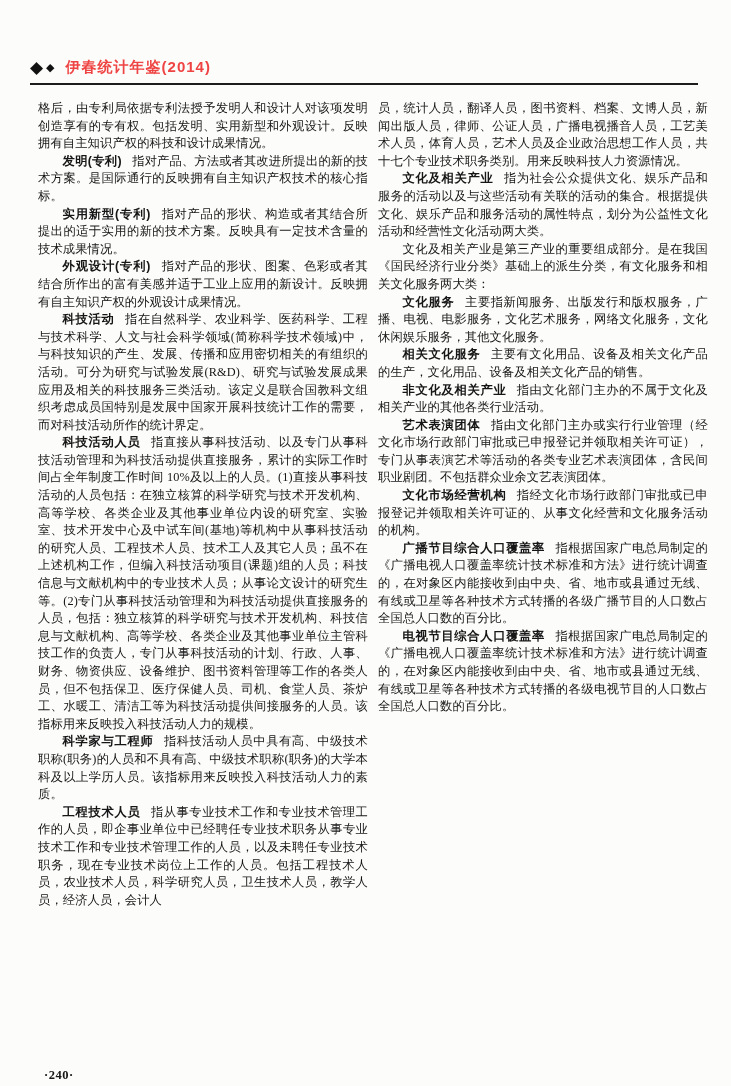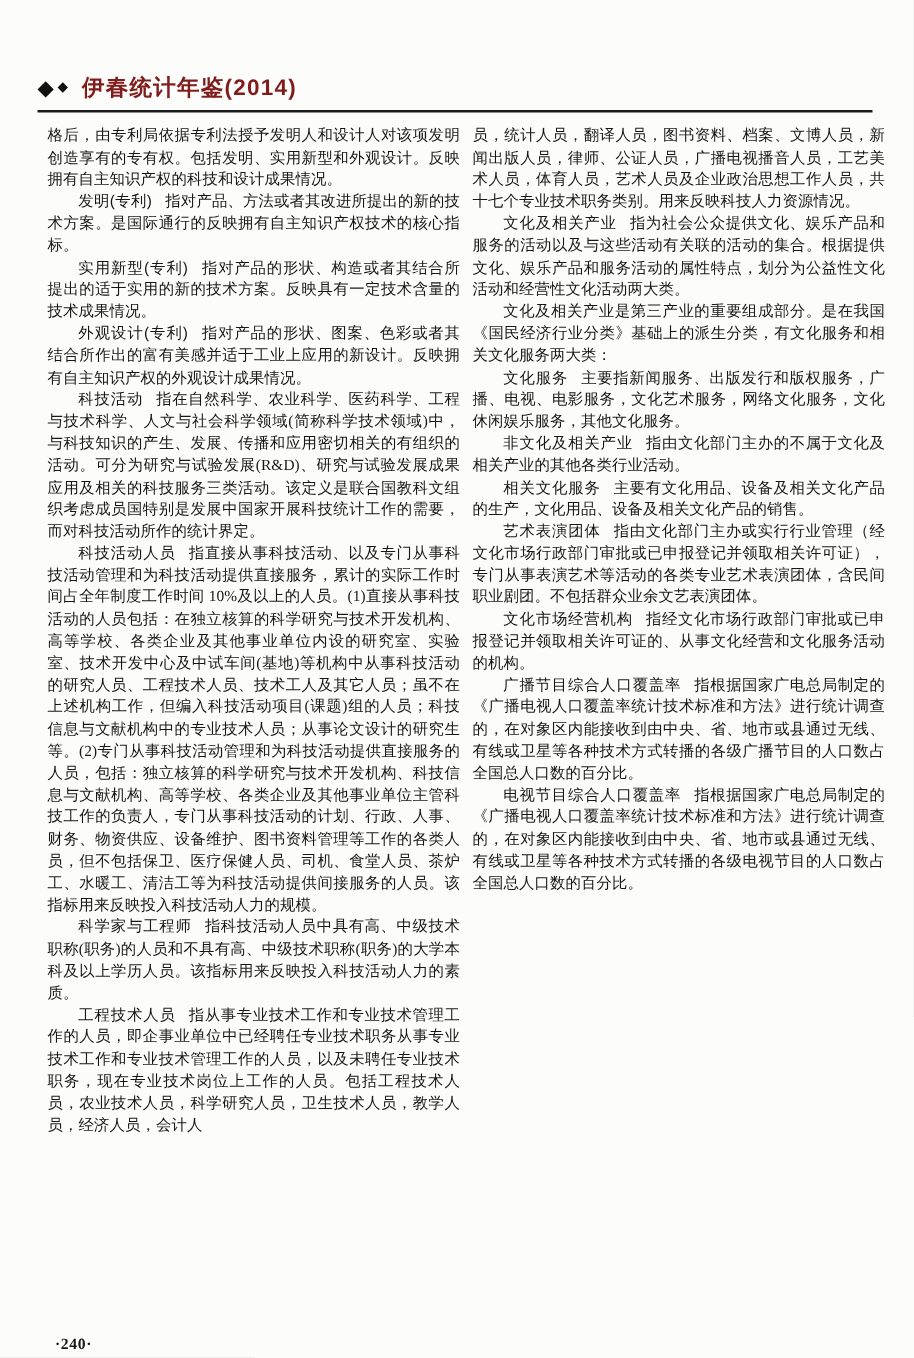--- a/index.html
+++ b/index.html
@@ -24,24 +24,24 @@
     border-bottom: 2.5px solid #1c1c1c;
     display: flex;
     align-items: center;
     font-family: "Liberation Sans", "DejaVu Sans", sans-serif;
   }
   .diamond { line-height: 1; color: #111; }
   .diamond.big   { font-size: 17px; }
   .diamond.small { font-size: 11px; margin-left: 3px; }
   .header-title {
     margin-left: 11px;
-    font-size: 18px;
+    font-size: 15px;
     font-weight: 700;
     letter-spacing: 1px;
-    color: #7f1d1d;
+    color: #ef4444;
   }
   
   .columns {
     position: absolute;
     top: 100px;
     left: 38px;
     right: 23px;
     display: flex;
     gap: 10px;
   }
@@ -50,21 +50,21 @@
     min-width: 0;
     font-size: 12.3px;
     line-height: 17.6px;
     text-align: justify;
     letter-spacing: 0.1px;
   }
   .para { text-indent: 2em; }
   .para.noindent { text-indent: 0; }
   .term {
     font-family: "Liberation Sans", "DejaVu Sans", sans-serif;
-    font-weight: 400;
+    font-weight: 700;
     margin-right: 0.85em;
     letter-spacing: 0.3px;
   }
   .term:empty { display: none; margin: 0; }
   
   .page-number {
     position: absolute;
     left: 44px;
     top: 1068px;
     font-size: 12.5px;
@@ -108,23 +108,23 @@
     <div class="col">
 
         <p class="para noindent"><span>员，统计人员，翻译人员，图书资料、档案、文博人员，新闻出版人员，律师、公证人员，广播电视播音人员，工艺美术人员，体育人员，艺术人员及企业政治思想工作人员，共十七个专业技术职务类别。用来反映科技人力资源情况。</span></p>
 
         <p class="para"><b class="term">文化及相关产业</b><span>指为社会公众提供文化、娱乐产品和服务的活动以及与这些活动有关联的活动的集合。根据提供文化、娱乐产品和服务活动的属性特点，划分为公益性文化活动和经营性文化活动两大类。</span></p>
 
         <p class="para"><span>文化及相关产业是第三产业的重要组成部分。是在我国《国民经济行业分类》基础上的派生分类，有文化服务和相关文化服务两大类：</span></p>
 
         <p class="para"><b class="term">文化服务</b><span>主要指新闻服务、出版发行和版权服务，广播、电视、电影服务，文化艺术服务，网络文化服务，文化休闲娱乐服务，其他文化服务。</span></p>
 
+        <p class="para"><b class="term">相关文化服务</b><span>主要有文化用品、设备及相关文化产品的生产，文化用品、设备及相关文化产品的销售。</span></p>
+
         <p class="para"><b class="term">非文化及相关产业</b><span>指由文化部门主办的不属于文化及相关产业的其他各类行业活动。</span></p>
-
-        <p class="para"><b class="term">相关文化服务</b><span>主要有文化用品、设备及相关文化产品的生产，文化用品、设备及相关文化产品的销售。</span></p>
 
         <p class="para"><b class="term">艺术表演团体</b><span>指由文化部门主办或实行行业管理（经文化市场行政部门审批或已申报登记并领取相关许可证），专门从事表演艺术等活动的各类专业艺术表演团体，含民间职业剧团。不包括群众业余文艺表演团体。</span></p>
 
 
         <p class="para"><b class="term">文化市场经营机构</b><span>指经文化市场行政部门审批或已申报登记并领取相关许可证的、从事文化经营和文化服务活动的机构。</span></p>
 
         <p class="para"><b class="term">广播节目综合人口覆盖率</b><span>指根据国家广电总局制定的《广播电视人口覆盖率统计技术标准和方法》进行统计调查的，在对象区内能接收到由中央、省、地市或县通过无线、有线或卫星等各种技术方式转播的各级广播节目的人口数占全国总人口数的百分比。</span></p>
 
         <p class="para"><b class="term">电视节目综合人口覆盖率</b><span>指根据国家广电总局制定的《广播电视人口覆盖率统计技术标准和方法》进行统计调查的，在对象区内能接收到由中央、省、地市或县通过无线、有线或卫星等各种技术方式转播的各级电视节目的人口数占全国总人口数的百分比。</span></p>
 

